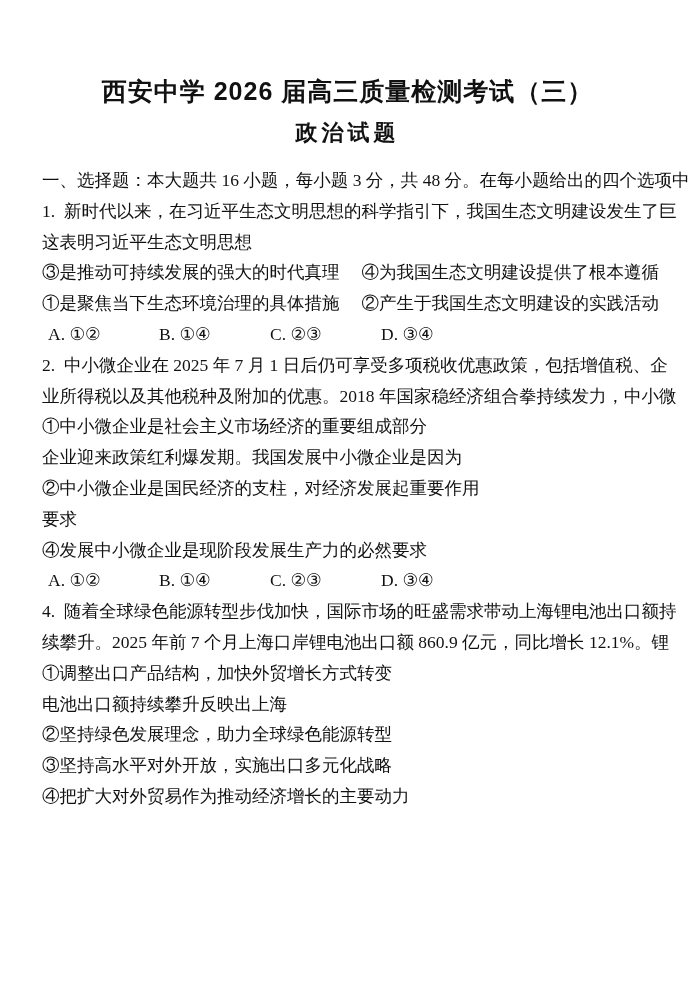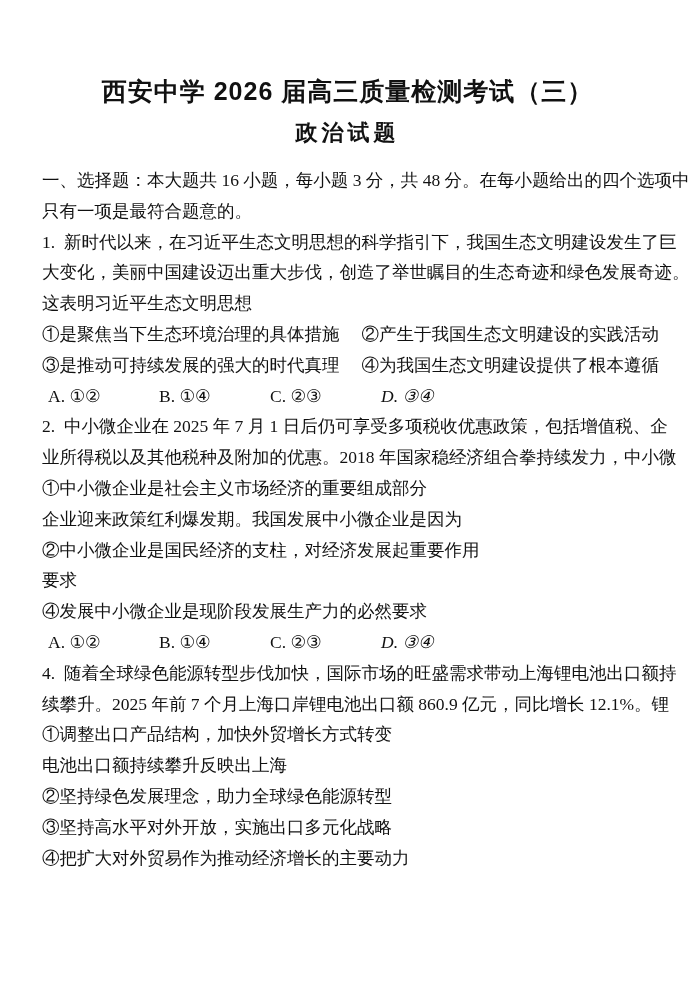--- a/index.html
+++ b/index.html
@@ -59,41 +59,38 @@
   .choices {
     display: flex;
     padding-left: 6px;
   }
   .choice {
     width: 111px;
     flex: 0 0 auto;
   }
   .choice:last-child {
     width: auto;
-    font-style: italic;
   }
 </style>
 </head>
 <body>
 
 <div class="page">
 
   <h1 class="title">西安中学 2026 届高三质量检测考试（三）</h1>
   <h2 class="subtitle">政治试题</h2>
 
   <div class="content">
 
     <div class="line">一、选择题：本大题共 16 小题，每小题 3 分，共 48 分。在每小题给出的四个选项中，</div>
-    <div class="line">只有一项是最符合题意的。</div>
 
     <div class="line">1.  新时代以来，在习近平生态文明思想的科学指引下，我国生态文明建设发生了巨</div>
-    <div class="line">大变化，美丽中国建设迈出重大步伐，创造了举世瞩目的生态奇迹和绿色发展奇迹。</div>
     <div class="line">这表明习近平生态文明思想</div>
+    <div class="line">③是推动可持续发展的强大的时代真理　 ④为我国生态文明建设提供了根本遵循</div>
     <div class="line">①是聚焦当下生态环境治理的具体措施　 ②产生于我国生态文明建设的实践活动</div>
-    <div class="line">③是推动可持续发展的强大的时代真理　 ④为我国生态文明建设提供了根本遵循</div>
     <div class="line choices">
       <span class="choice">A. ①②</span>
       <span class="choice">B. ①④</span>
       <span class="choice">C. ②③</span>
       <span class="choice">D. ③④</span>
     </div>
 
     <div class="line">2.  中小微企业在 2025 年 7 月 1 日后仍可享受多项税收优惠政策，包括增值税、企</div>
     <div class="line">业所得税以及其他税种及附加的优惠。2018 年国家稳经济组合拳持续发力，中小微</div>
     <div class="line">①中小微企业是社会主义市场经济的重要组成部分</div>

